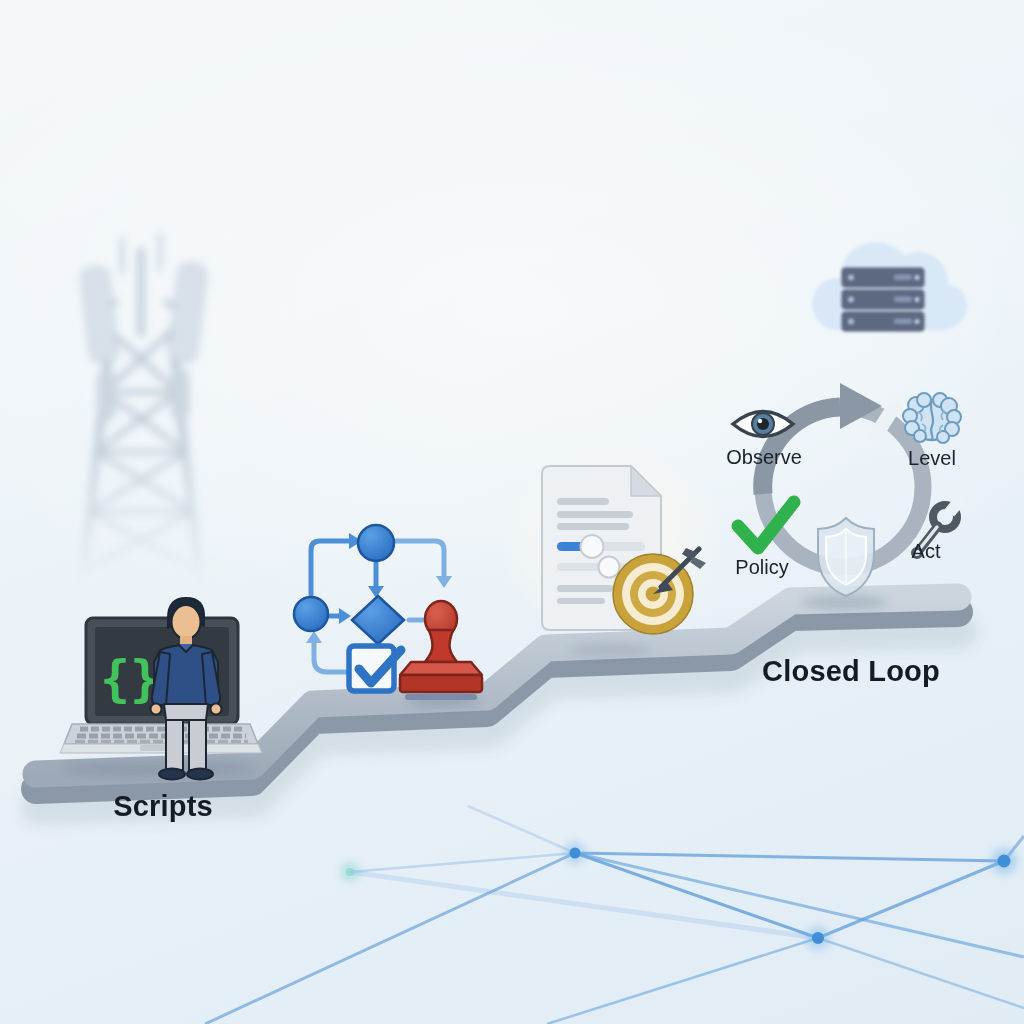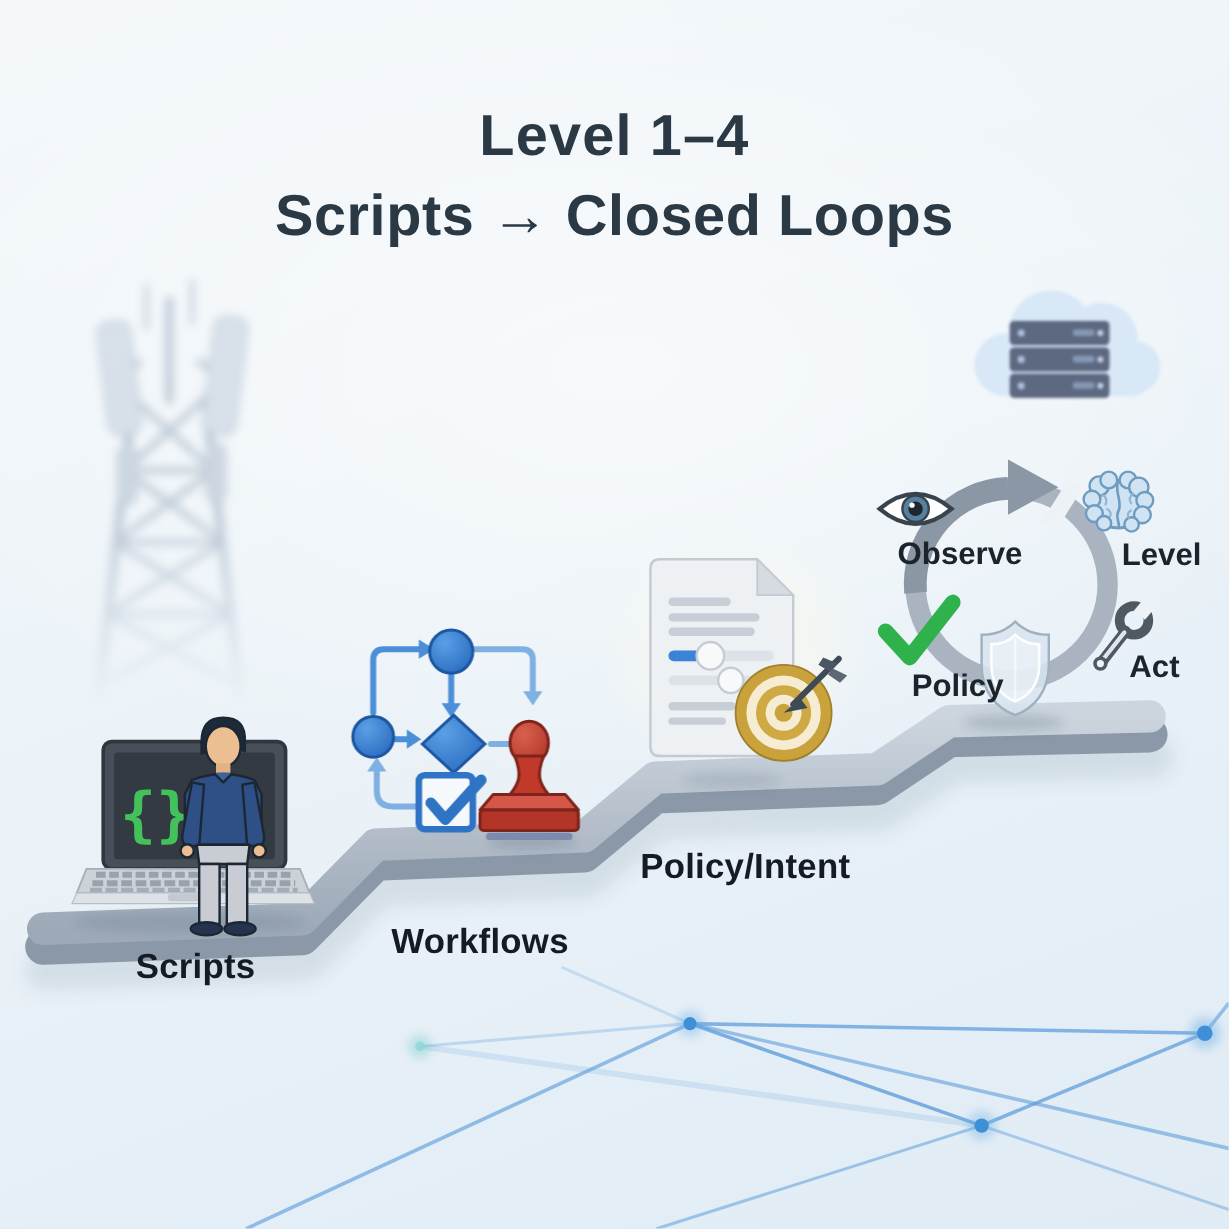--- a/index.html
+++ b/index.html
@@ -25,21 +25,21 @@
   
   .glow{position:absolute;left:498px;top:438px;width:230px;height:215px;
     background:radial-gradient(ellipse at center, rgba(255,250,233,.85) 0%, rgba(255,250,233,0) 70%);}
   
   .step-label{position:absolute;transform:translateX(-50%);font-size:29px;font-weight:700;color:#151b22;letter-spacing:.2px;white-space:nowrap;}
   #lbl-scripts{left:163px;top:790px;}
   #lbl-workflows{left:400px;top:769px;}
   #lbl-policy{left:621px;top:707px;}
   #lbl-closed{left:851px;top:655px;}
   
-  .loop-label{position:absolute;transform:translateX(-50%);font-size:26px;font-weight:700;color:#1b232c;white-space:nowrap;margin-left:36px;}
+  .loop-label{position:absolute;transform:translateX(-50%);font-size:20px;font-weight:400;color:#1b232c;white-space:nowrap;}
   #lbl-observe{left:764px;top:446px;}
   #lbl-decide{left:932px;top:447px;}
   #lbl-verify{left:762px;top:556px;}
   #lbl-act{left:926px;top:540px;}
   svg{display:block;}
 </style>
 </head>
 <body>
 
 <div id="canvas">
@@ -331,21 +331,16 @@
       </g>
     </svg>
   </div>
 
   <div class="loop-label" id="lbl-observe">Observe</div>
   <div class="loop-label" id="lbl-decide">Level</div>
   <div class="loop-label" id="lbl-verify">Policy</div>
   <div class="loop-label" id="lbl-act">Act</div>
 
   <div class="step-label" id="lbl-scripts">Scripts</div>
-  <div class="step-label" id="lbl-workflows">Workflows</div>
-  <div class="step-label" id="lbl-policy">Policy/Intent</div>
-
-  <div class="title">
-    <div class="l1">Level 1–4</div>
-    <div class="l2">Scripts → Closed Loops</div>
-  </div>
+  <div class="step-label" id="lbl-closed">Closed Loop</div>
+
 
 </div>
 
 </body></html>

